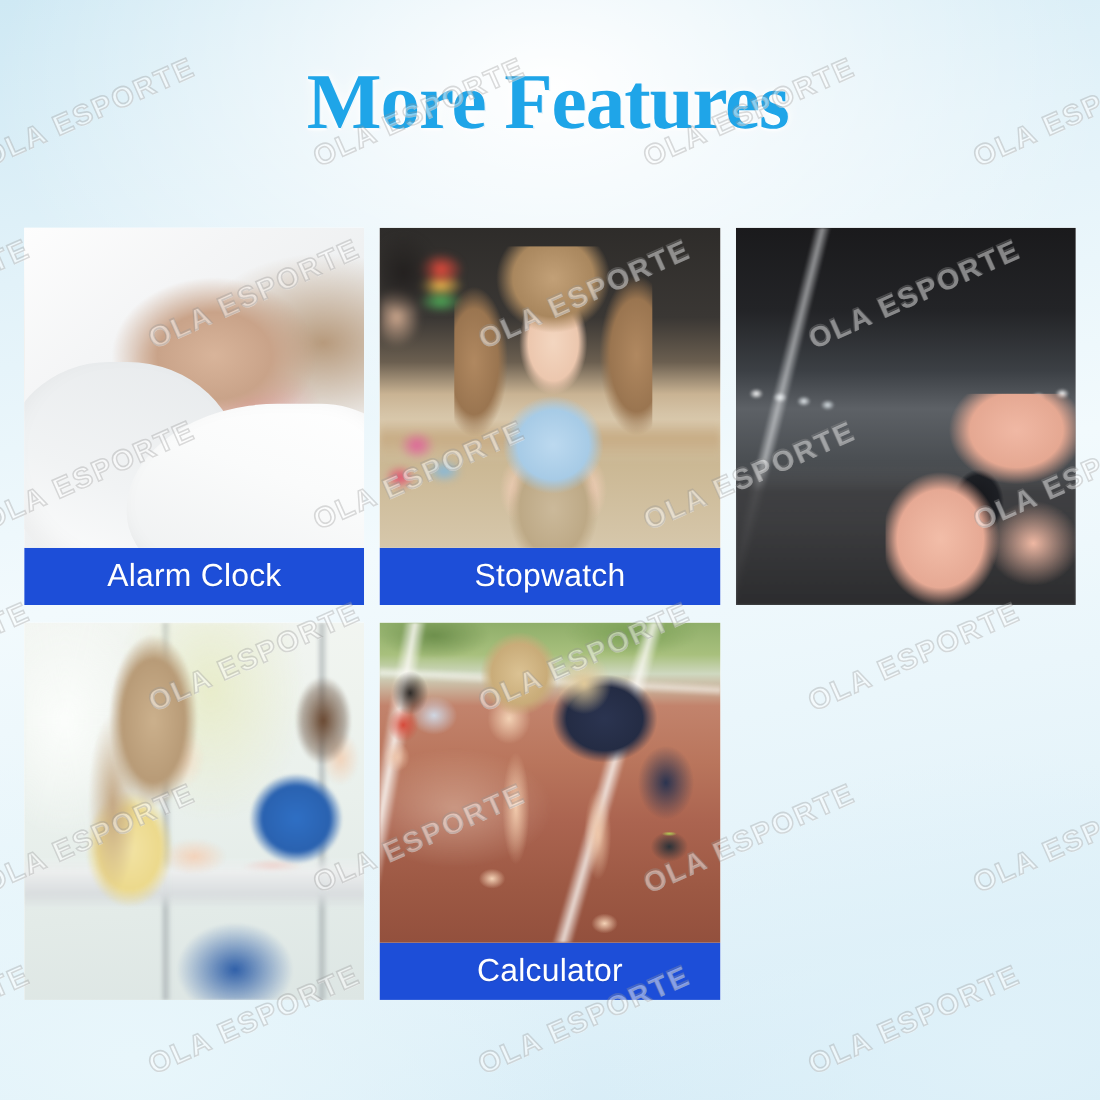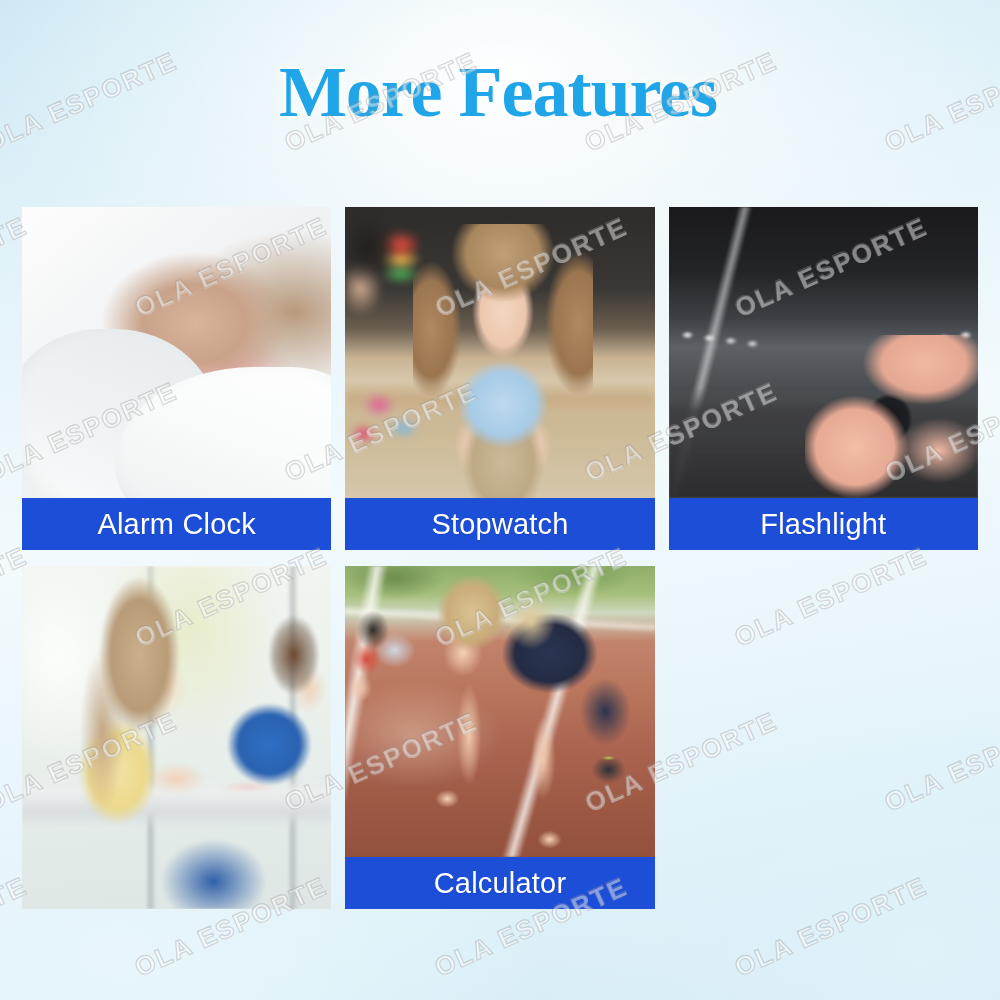--- a/index.html
+++ b/index.html
@@ -396,21 +396,20 @@
       <div class="label">Alarm Clock</div>
     </div>
 
     <div class="card">
       <div class="photo ph-count"></div>
       <div class="label">Stopwatch</div>
     </div>
 
     <div class="card">
       <div class="photo ph-tunnel"></div>
-      <div class="label">Flashlight</div>
     </div>
 
 
     <div class="card">
       <div class="photo ph-class"></div>
     </div>
 
     <div class="card">
       <div class="photo ph-track"></div>
       <div class="label">Calculator</div>

